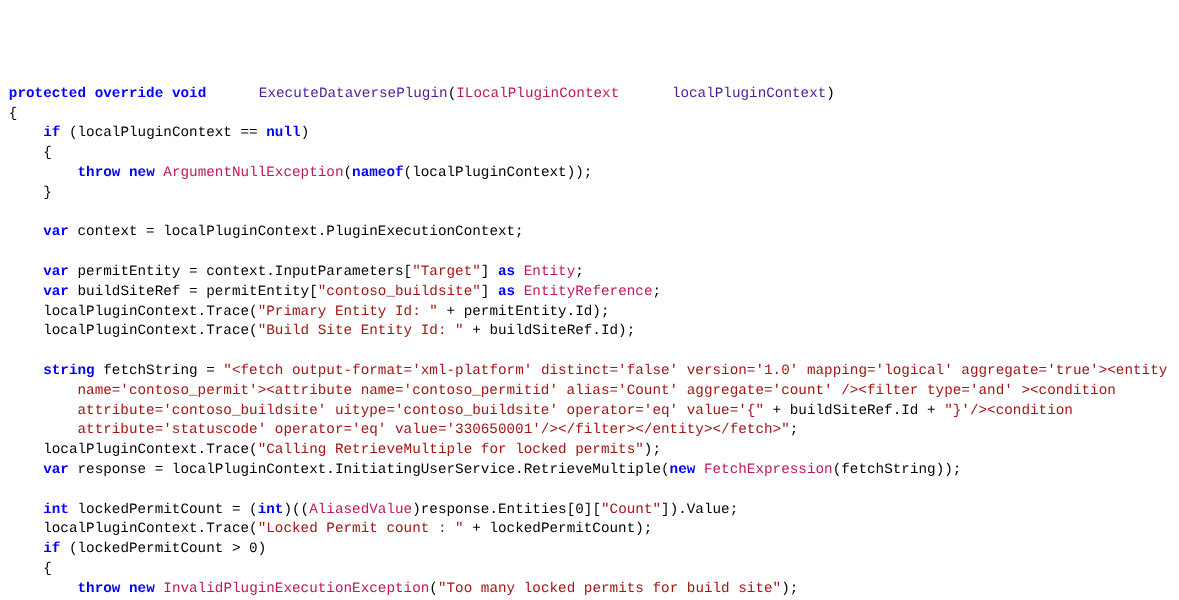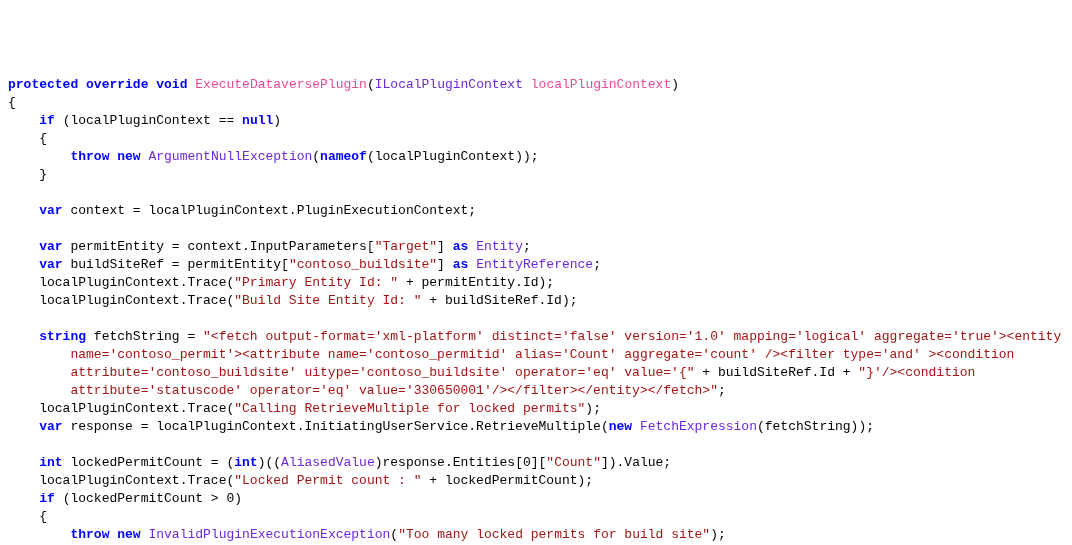--- a/index.html
+++ b/index.html
@@ -8,23 +8,23 @@
     font-family: Consolas, "Courier New", monospace;
     font-size: 13px;
     line-height: 18px;
     background: #ffffff;
     color: #000000;
     white-space: pre;
     overflow: hidden;
   }
   .line { display: block; }
   .kw { color: #0000ff; font-weight: bold; }        
-  .type { color: #6d28d9; }      
+  .type { color: #be185d; }      
   .str { color: #a31515; }
-  .plain { color: #ec4899; }
+  .plain { color: #4c1d95; margin-left: 40px; }
 </style>
 </head>
 <body>
 
 
 
 <div><span class="line"><span class="kw">protected</span> <span class="kw">override</span> <span class="kw">void</span> <span class="plain">ExecuteDataversePlugin</span>(<span class="type">ILocalPluginContext</span> <span class="plain">localPluginContext</span><span>)</span></span><span class="line"><span>{</span></span><span class="line">    <span class="kw">if</span> <span>(localPluginContext == </span><span class="kw">null</span><span>)</span></span><span class="line">    <span>{</span></span><span class="line">        <span class="kw">throw</span> <span class="kw">new</span> <span class="type">ArgumentNullException</span><span>(</span><span class="kw">nameof</span><span>(localPluginContext));</span></span><span class="line">    <span>}</span></span><span class="line"> </span><span class="line">    <span class="kw">var</span><span> context = localPluginContext.PluginExecutionContext;</span></span><span class="line"> </span><span class="line">    <span class="kw">var</span><span> permitEntity = context.InputParameters[</span><span class="str">"Target"</span><span>] </span><span class="kw">as</span><span> </span><span class="type">Entity</span><span>;</span></span><span class="line">    <span class="kw">var</span><span> buildSiteRef = permitEntity[</span><span class="str">"contoso_buildsite"</span><span>] </span><span class="kw">as</span><span> </span><span class="type">EntityReference</span><span>;</span></span><span class="line">    <span>localPluginContext.Trace(</span><span class="str">"Primary Entity Id: "</span><span> + permitEntity.Id);</span></span><span class="line">    <span>localPluginContext.Trace(</span><span class="str">"Build Site Entity Id: "</span><span> + buildSiteRef.Id);</span></span><span class="line"> </span><span class="line">    <span class="kw">string</span><span> fetchString = </span><span class="str">"&lt;fetch output-format='xml-platform' distinct='false' version='1.0' mapping='logical' aggregate='true'&gt;&lt;entity </span></span><span class="line">        <span class="str">name='contoso_permit'&gt;&lt;attribute name='contoso_permitid' alias='Count' aggregate='count' /&gt;&lt;filter type='and' &gt;&lt;condition </span></span><span class="line">        <span class="str">attribute='contoso_buildsite' uitype='contoso_buildsite' operator='eq' value='{"</span><span> + buildSiteRef.Id + </span><span class="str">"}'/&gt;&lt;condition </span></span><span class="line">        <span class="str">attribute='statuscode' operator='eq' value='330650001'/&gt;&lt;/filter&gt;&lt;/entity&gt;&lt;/fetch&gt;"</span><span>;</span></span><span class="line">    <span>localPluginContext.Trace(</span><span class="str">"Calling RetrieveMultiple for locked permits"</span><span>);</span></span><span class="line">    <span class="kw">var</span><span> response = localPluginContext.InitiatingUserService.RetrieveMultiple(</span><span class="kw">new</span><span> </span><span class="type">FetchExpression</span><span>(fetchString));</span></span><span class="line"> </span><span class="line">    <span class="kw">int</span><span> lockedPermitCount = (</span><span class="kw">int</span><span>)((</span><span class="type">AliasedValue</span><span>)response.Entities[0][</span><span class="str">"Count"</span><span>]).Value;</span></span><span class="line">    <span>localPluginContext.Trace(</span><span class="str">"Locked Permit count : "</span><span> + lockedPermitCount);</span></span><span class="line">    <span class="kw">if</span><span> (lockedPermitCount &gt; 0)</span></span><span class="line">    <span>{</span></span><span class="line">        <span class="kw">throw</span> <span class="kw">new</span> <span class="type">InvalidPluginExecutionException</span><span>(</span><span class="str">"Too many locked permits for build site"</span><span>);</span></span><span class="line">    </span></div>
 
 
 

